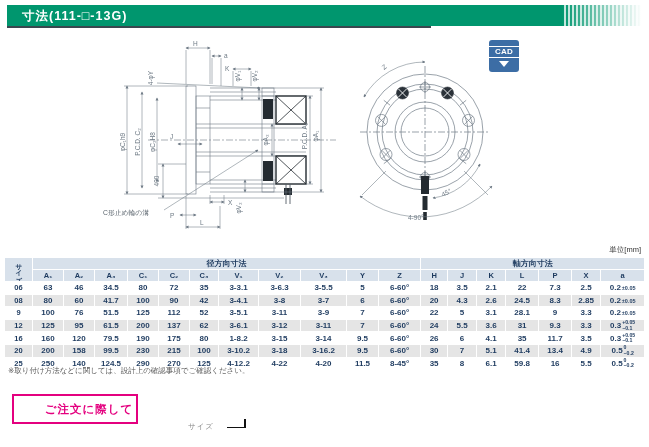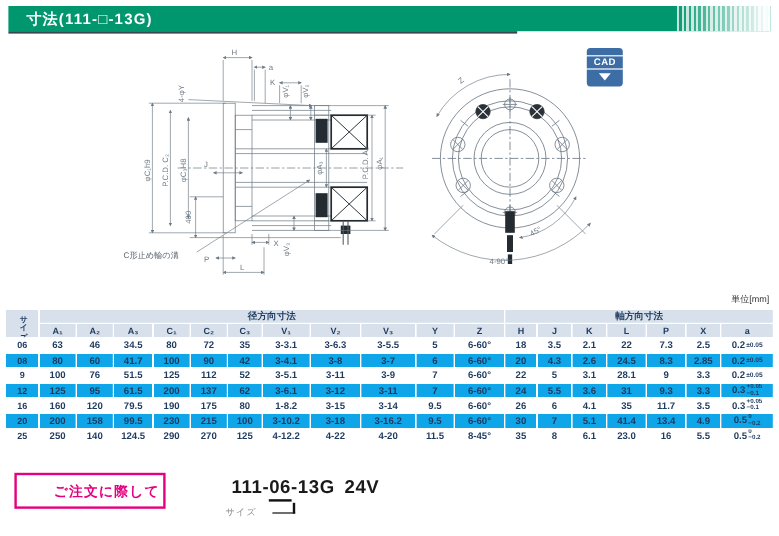--- a/index.html
+++ b/index.html
@@ -24,21 +24,21 @@
   
   .unit{position:absolute;right:8px;top:245px;font-size:7.5px;color:#333;}
   .tblwrap{position:absolute;left:4px;top:257px;width:641px;}
   table{border-collapse:collapse;table-layout:fixed;width:640px;}
   th,td{border:1px solid #fff;padding:0;text-align:center;white-space:nowrap;overflow:hidden;}
   thead th{background:#d8e1eb;color:#1d3a5f;font-size:7.5px;font-weight:bold;height:11px;}
   thead .grp{font-size:8px;margin-top:28px;}
   .size-th{width:28px;}
   .size-th span{writing-mode:vertical-rl;text-orientation:upright;font-size:6.5px;line-height:1;letter-spacing:-1px;}
   tbody td{color:#1d3a5f;font-size:8px;font-weight:bold;height:11.6px;background:#fff;}
-  tbody tr.alt td{background:#0ea5e9;}
+  tbody tr.alt td{background:#e5e5e5;}
   tbody td.size-td{font-size:7.5px;}
   .tolpm{font-size:5.5px;vertical-align:middle;margin-left:1px;}
   .stk{display:inline-flex;flex-direction:column;font-size:5.2px;line-height:1.05;vertical-align:middle;margin-left:1px;text-align:left;}
   .tbl-bottom{border-bottom:1px solid #c9d2dc;}
   .footnote{position:absolute;left:8px;top:366px;font-size:7.5px;color:#555;}
   
   .orderbox{position:absolute;left:12px;top:394px;width:122px;height:26px;border:2px solid #e4007f;
             display:flex;align-items:center;justify-content:center;}
   .orderbox span{color:#e4007f;font-size:11.5px;font-weight:bold;letter-spacing:1px;margin-left:28px;}
   .pn{position:absolute;left:193px;top:398px;font-size:15.5px;font-weight:bold;color:#1a1a1a;letter-spacing:.5px;}
@@ -440,35 +440,33 @@
             <td>270</td>
             <td>125</td>
             <td>4-12.2</td>
             <td>4-22</td>
             <td>4-20</td>
             <td>11.5</td>
             <td>8-45°</td>
             <td>35</td>
             <td>8</td>
             <td>6.1</td>
-            <td>23.0</td>
+            <td>59.8</td>
             <td>16</td>
             <td>5.5</td>
             <td><span>0.5</span><span class="stk">
                 <span>0</span>
                 <span>−0.2</span>
               </span></td>
           </tr>
         </tbody>
     </table>
   </div>
 
+  <div class="footnote">※取り付け方法などに関しては、設計上の確認事項でご確認ください。</div>
 
   <div class="orderbox">
     <span>ご注文に際して</span>
   </div>
-  <div class="pn">
-    <span>111-</span><span class="pn-size">06</span><span>-13G</span><span class="pn-volt">24V</span>
-  </div>
   <div class="callout-v"></div>
   <div class="size-callout">サイズ</div>
 
 </div>
 
 </body></html>

